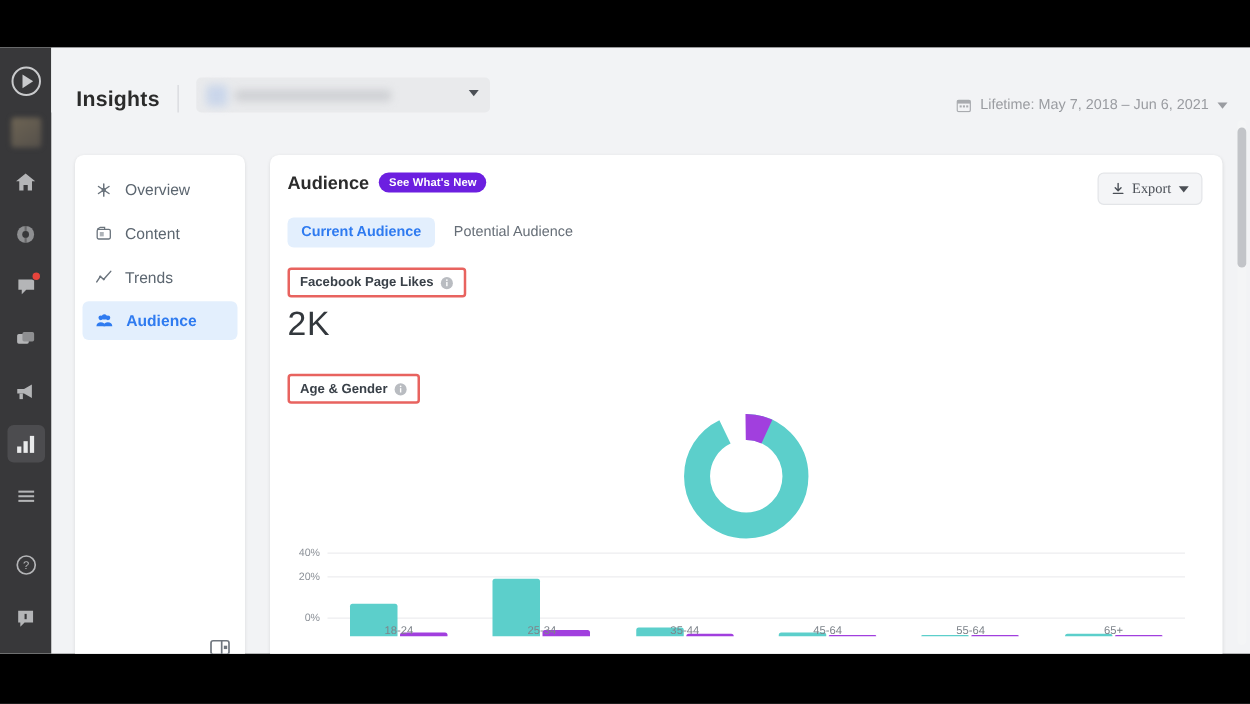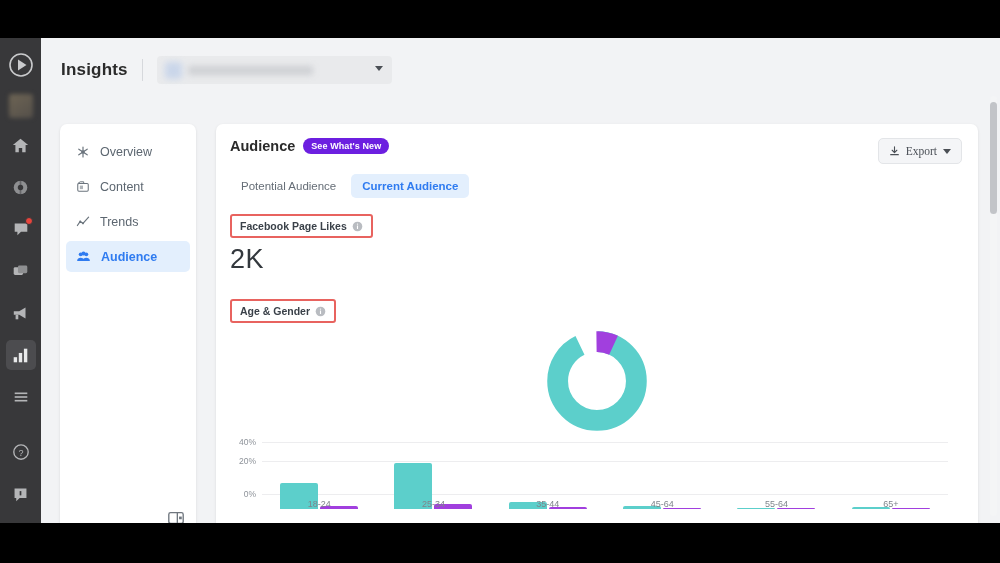--- a/index.html
+++ b/index.html
@@ -39,21 +39,21 @@
     position:absolute; top:3px; right:3px; width:8px; height:8px;
     border-radius:50%; background:#e8443c; border:1px solid #38383a;
   }
   .rail-spacer { flex:1; }
   .rail-bottom { margin-bottom:14px; }
 
   
   #topbar {
     position:absolute; left:41px; top:0; right:0; height:52px;
     background:#f2f3f5;
-    display:flex; align-items:center; padding:12px 18px 0 20px;
+    display:flex; align-items:flex-end; padding:12px 18px 0 20px;
   }
   #brand {
     font-size:17px; font-weight:bold; color:#2b2b2b; letter-spacing:.2px;
   }
   .v-div { width:1px; height:22px; background:#d6d8dc; margin:0 14px; }
   #acct-select {
     width:235px; height:28px; background:#e9eaec; border-radius:4px;
     display:flex; align-items:center; padding:0 8px; cursor:pointer;
     position:relative;
   }
@@ -232,20 +232,31 @@
     <div class="v-div"></div>
 
     <div id="acct-select">
       <div id="acct-blur">
         <span class="sq"></span>
             <span class="ln"></span>
       </div>
       <span id="acct-caret" class="caret"></span>
     </div>
 
+    <div class="tb-right">
+      <svg width="12" height="12" viewBox="0 0 16 16">
+        <rect x="1" y="3" width="14" height="12" rx="1.5" fill="none" stroke="#a9abaf" stroke-width="1.3"></rect>
+        <rect x="1" y="3" width="14" height="3.5" fill="#a9abaf"></rect>
+        <rect x="3.6" y="8.4" width="2.2" height="2.2" fill="#a9abaf"></rect>
+        <rect x="7.1" y="8.4" width="2.2" height="2.2" fill="#a9abaf"></rect>
+        <rect x="10.6" y="8.4" width="2.2" height="2.2" fill="#a9abaf"></rect>
+      </svg>
+      <span id="daterange">Lifetime: May 7, 2018 – Jun 6, 2021</span>
+      <span class="caret" style="border-top-color:#9a9ca1"></span>
+    </div>
   </div>
 
   <div id="sidebar">
 
     <div class="side-item">
       <svg width="14" height="14" viewBox="0 0 20 20">
         <g stroke="#6b747d" stroke-width="1.7" stroke-linecap="round">
           <line x1="10" y1="3" x2="10" y2="17"></line>
               <line x1="4" y1="6" x2="16" y2="14"></line>
               <line x1="16" y1="6" x2="4" y2="14"></line>
@@ -303,22 +314,22 @@
         <svg width="11" height="11" viewBox="0 0 16 16">
           <path d="M8 1 v8 M4.6 6.2 L8 9.6 L11.4 6.2" fill="none" stroke="#4a4f56" stroke-width="1.6" stroke-linecap="round" stroke-linejoin="round"></path>
           <path d="M2.4 12.6 h11.2" stroke="#4a4f56" stroke-width="1.6" stroke-linecap="round"></path>
         </svg>
         <span>Export</span>
         <span class="caret"></span>
       </div>
     </div>
 
     <div id="tabs">
+      <div class="tab active">Current Audience</div>
       <div class="tab">Potential Audience</div>
-      <div class="tab active">Current Audience</div>
     </div>
 
     <div id="likes-wrap">
       <div class="hl-box">
         <span>Facebook Page Likes</span>
         <svg class="info-ico" viewBox="0 0 16 16">
           <circle cx="8" cy="8" r="7" fill="#b9bcc1"></circle>
               <rect x="7.2" y="6.6" width="1.6" height="5" fill="#fff"></rect>
               <circle cx="8" cy="4.5" r="1" fill="#fff"></circle>
         </svg>

